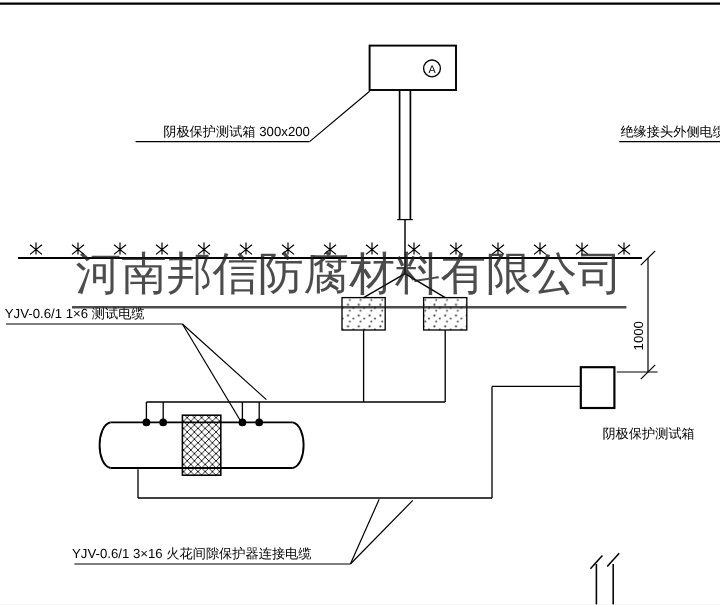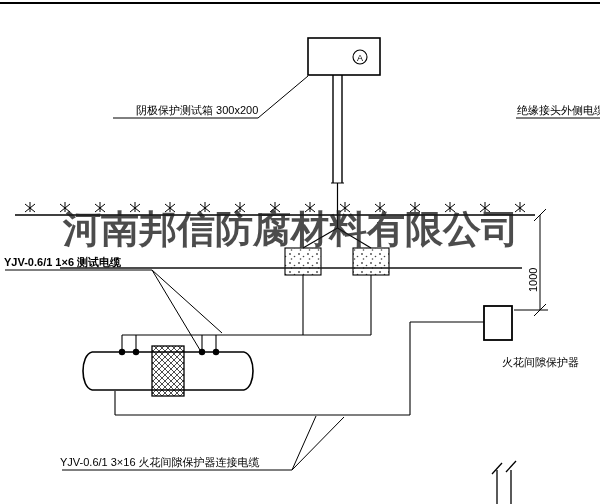--- a/index.html
+++ b/index.html
@@ -27,26 +27,26 @@
     transform:rotate(-90deg);
     transform-origin:0 0;
     white-space:nowrap;
   }
   #watermark{
     position:absolute;
     left:60px;top:209px;
     width:462px;
     text-align:center;
     font-family:"Liberation Serif", serif;
-    font-weight:bold;
+    font-weight:normal;
     font-size:38px;
     line-height:40px;
     color:rgba(25,25,25,0.78);
     border-bottom:2px solid rgba(25,25,25,0.78);
-    padding-bottom:18px;
+    padding-bottom:6px;
     letter-spacing:0px;
     pointer-events:none;
   }
 </style>
 </head>
 <body>
 
 <div id="sheet">
 
   <svg id="linework" viewBox="0 0 600 504" xmlns="http://www.w3.org/2000/svg">
@@ -180,23 +180,23 @@
       <line x1="511" y1="470" x2="511" y2="504"></line>
       <path d="M492,474 L502,463"></path>
       <path d="M506,472 L516,461"></path>
     </g>
   </svg>
 
   <div class="lbl" style="left:112px;top:104px;padding-left:24px;">阴极保护测试箱 300x200</div>
 
   <div class="lbl" style="left:517px;top:104px;">绝缘接头外侧电缆</div>
 
-  <div class="lbl" style="left:4px;top:256px;font-weight:bold;">YJV-0.6/1 1×6  测试电缆</div>
-
-  <div class="lbl" style="left:502px;top:356px;">火花间隙保护器</div>
+  <div class="lbl" style="left:4px;top:256px;">YJV-0.6/1 1×6  测试电缆</div>
+
+  <div class="lbl" style="left:502px;top:356px;">阴极保护测试箱</div>
 
   <div class="lbl" style="left:60px;top:456px;">YJV-0.6/1 3×16  火花间隙保护器连接电缆</div>
 
   <div class="dim-text">1000</div>
 
   <div id="watermark">河南邦信防腐材料有限公司</div>
 
 </div>
 
 </body></html>

